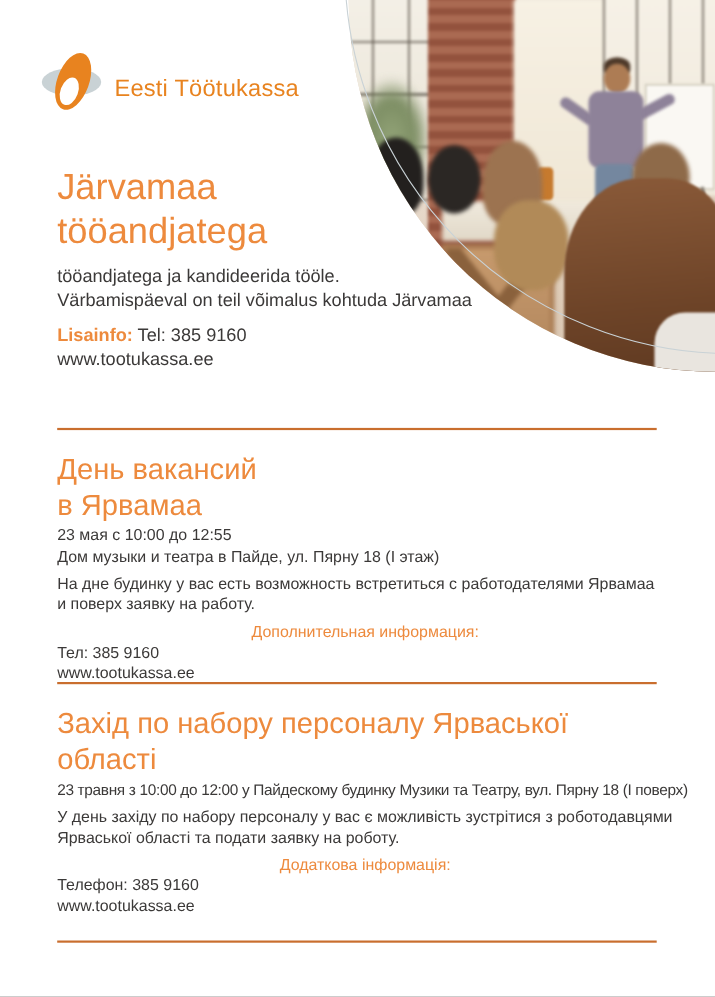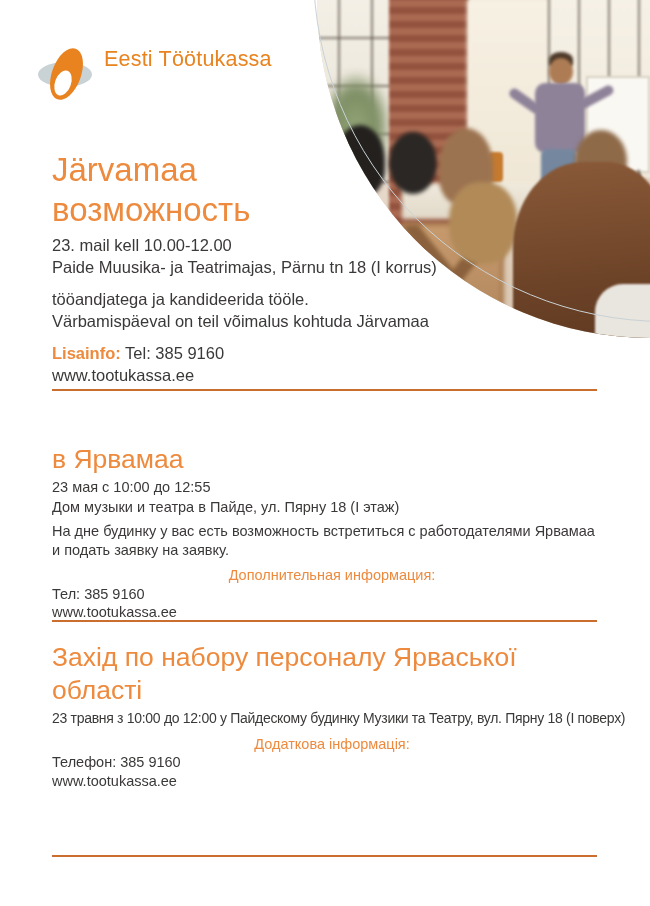--- a/index.html
+++ b/index.html
@@ -77,21 +77,21 @@
 
   
   .logo{position:absolute;left:38px;top:46px;height:56px;z-index:2;}
   .logo-icon{position:absolute;left:0;top:0;width:58px;height:56px;}
   .logo-ellipse-gray{position:absolute;left:0;top:16px;width:54px;height:25px;border-radius:50%;
     background:#C9D2D5;}
   .logo-ellipse-orange{position:absolute;left:14px;top:1px;width:29px;height:54px;border-radius:50%;
     background:#E8831F;transform:rotate(20deg);}
   .logo-ellipse-white{position:absolute;left:17px;top:24px;width:16px;height:26px;border-radius:50%;
     background:#fff;transform:rotate(20deg);}
-  .logo-text{position:absolute;left:66px;top:1px;font-size:21.5px;letter-spacing:.2px;
+  .logo-text{position:absolute;left:66px;top:22px;font-size:21.5px;letter-spacing:.2px;
     color:var(--logo-orange);white-space:nowrap;}
 
   
   .sec{position:absolute;left:52px;width:560px;z-index:3;}
   .line{white-space:nowrap;}
   .sec-et{top:150px;}
   .h1{font-size:33px;line-height:40px;color:var(--accent);font-weight:400;}
   .et-meta{margin-top:4px;font-size:16.5px;line-height:22px;}
   .et-para{margin-top:10px;font-size:16.5px;line-height:22px;}
   .et-info{margin-top:10px;font-size:16.5px;line-height:22px;}
@@ -146,61 +146,61 @@
   <div class="logo">
     <div class="logo-icon">
       <div class="logo-ellipse-gray"></div>
       <div class="logo-ellipse-orange"></div>
       <div class="logo-ellipse-white"></div>
     </div>
     <div class="logo-text">Eesti Töötukassa</div>
   </div>
 
   <div class="sec sec-et">
-    <div class="h1"><span class="line">Järvamaa</span><br><span class="line">возможность</span></div>
-    <div class="et-meta">
-      <div class="line">23. mail kell 10.00-12.00</div>
-      <div class="line">Paide Muusika- ja Teatrimajas, Pärnu tn 18 (I korrus)</div>
-    </div>
+    <div class="h1"><span class="line">Järvamaa</span><br><span class="line">tööandjatega</span></div>
     <div class="et-para">
       <div class="line">tööandjatega ja kandideerida tööle.</div>
       <div class="line">Värbamispäeval on teil võimalus kohtuda Järvamaa</div>
     </div>
     <div class="et-info">
       <div class="line"><span class="info-label">Lisainfo:</span> <span>Tel: 385 9160</span></div>
       <div class="line">www.tootukassa.ee</div>
     </div>
   </div>
 
   <div class="divider divider-1"></div>
 
   <div class="sec sec-ru">
-    <div class="h2"><br><span class="line">в Ярвамаа</span></div>
+    <div class="h2"><span class="line">День вакансий</span><br><span class="line">в Ярвамаа</span></div>
     <div class="sm-meta">
       <div class="line">23 мая с 10:00 до 12:55</div>
       <div class="line">Дом музыки и театра в Пайде, ул. Пярну 18 (I этаж)</div>
     </div>
     <div class="sm-para">
       <div class="line">На дне будинку у вас есть возможность встретиться с работодателями Ярвамаа</div>
-      <div class="line">и подать заявку на заявку.</div>
+      <div class="line">и поверх заявку на работу.</div>
     </div>
     <div class="sm-info">
       <div class="line sm-label">Дополнительная информация:</div>
       <div class="line">Тел: 385 9160</div>
       <div class="line">www.tootukassa.ee</div>
     </div>
   </div>
 
   <div class="divider divider-2"></div>
 
   <div class="sec sec-ua">
     <div class="h2"><span class="line">Захід по набору персоналу Ярваської</span><br><span class="line">області</span></div>
     <div class="sm-meta">
       <div class="line condensed">23 травня з 10:00 до 12:00 у Пайдескому будинку Музики та Театру, вул. Пярну 18 (I поверх)</div>
     </div>
+    <div class="sm-para">
+      <div class="line">У день західу по набору персоналу у вас є можливість зустрітися з роботодавцями</div>
+      <div class="line">Ярваської області та подати заявку на роботу.</div>
+    </div>
     <div class="sm-info">
       <div class="line sm-label">Додаткова інформація:</div>
       <div class="line">Телефон: 385 9160</div>
       <div class="line">www.tootukassa.ee</div>
     </div>
   </div>
 
   <div class="divider divider-3"></div>
 
 </div>

